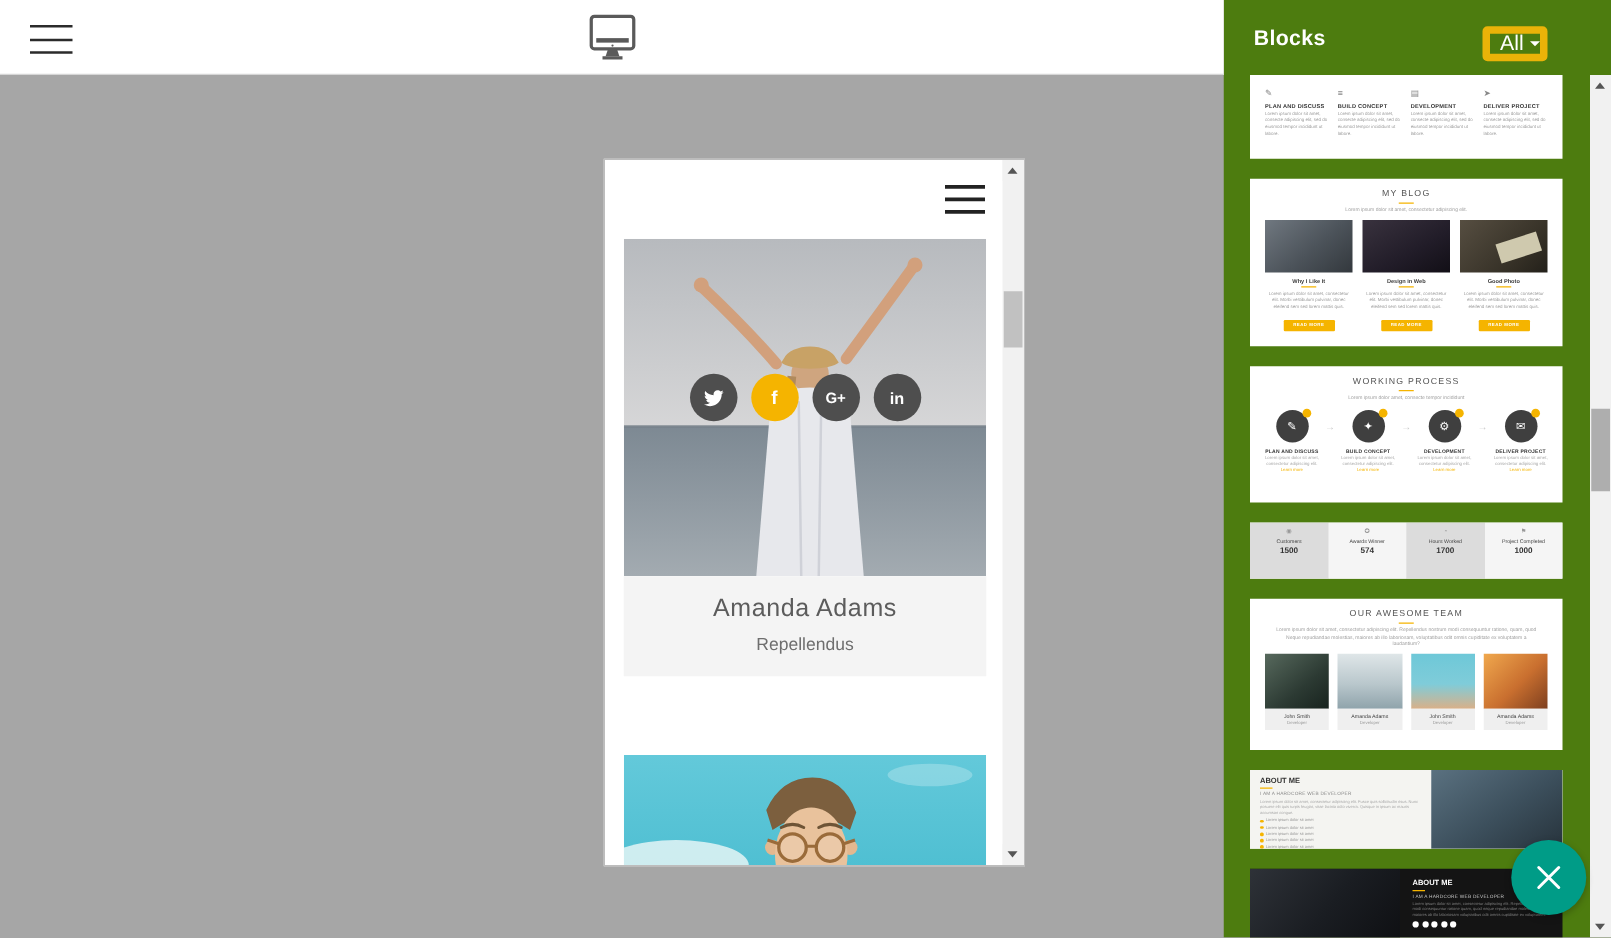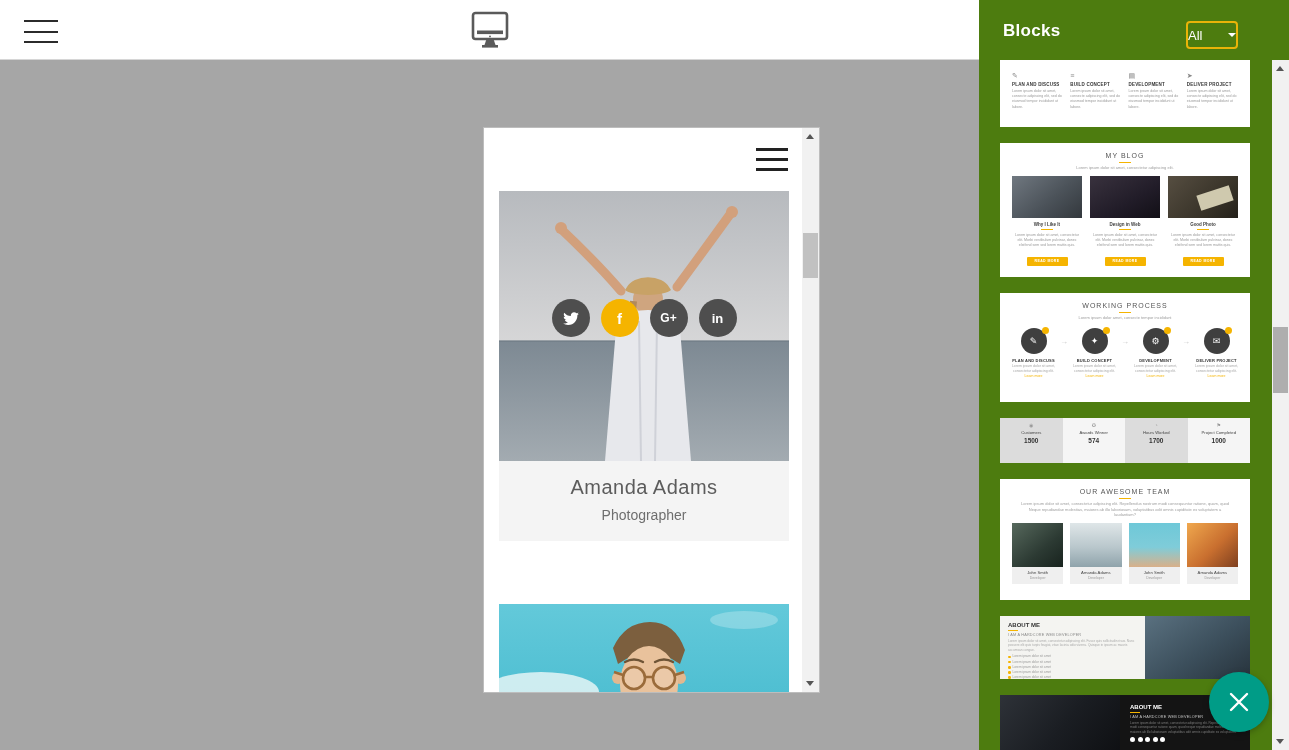--- a/index.html
+++ b/index.html
@@ -44,22 +44,22 @@
   .sb-thumb{position:absolute;left:1px;width:15px;background:#c1c1c1;cursor:pointer}
   .phone-sb{right:0;top:0;height:564px}
   .side-sb{right:0;top:0;height:690px}
   .side-sb .sb-thumb{background:#aeaeae}
 
   
   .sidebar{position:absolute;left:979px;top:0;width:310px;height:750px;background:#4d7c0f;z-index:5}
   .sb-head{position:relative;height:60px}
   .sb-title{position:absolute;left:24px;top:21px;color:#fff;font-size:17px;font-weight:bold;letter-spacing:.3px}
   .all-btn{position:absolute;left:207px;top:21px;width:52px;height:28px;background:transparent;
-    border:2px solid #eab308;border-radius:4px;color:#fff;font-size:13px;cursor:pointer;
-    display:flex;align-items:center;justify-content:space-between;gap:5px}
+    border:6px solid #eab308;border-radius:4px;color:#fff;font-size:17px;cursor:pointer;
+    display:flex;align-items:center;justify-content:flex-end;gap:5px}
   .all-btn .caret{width:0;height:0;border-left:4px solid transparent;border-right:4px solid transparent;
     border-top:4px solid #fff;display:inline-block}
   .blocks-area{position:absolute;left:0;top:60px;width:310px;height:690px;overflow:hidden}
   .blocks-list{position:absolute;left:21px;top:0;width:250px}
   .card{background:#fff;margin-bottom:16px;overflow:hidden;position:relative;cursor:pointer;color:#333}
 
   
   .card-feat{height:67px;display:flex;gap:7px;padding:12px 12px 0}
   .feat-col{flex:1}
   .feat-ico{font-size:7px;color:#888;line-height:1}
@@ -218,21 +218,21 @@
             <span class="txt" style="font-size:12px">G+</span>
           </button>
           <button class="soc" aria-label="linkedin">
             <span class="txt" style="font-size:13px">in</span>
           </button>
         </div>
       </div>
 
       <div class="name-panel">
         <div class="p-name">Amanda Adams</div>
-        <div class="p-role">Photographer</div>
+        <div class="p-role">Repellendus</div>
       </div>
 
       <div class="photo2">
         <svg width="290" height="90" viewBox="0 0 290 90" preserveAspectRatio="none">
           <defs>
             <linearGradient id="cyan" x1="0" y1="0" x2="0" y2="1">
               <stop offset="0" stop-color="#63c9da"></stop>
                 <stop offset="1" stop-color="#4fbfd2"></stop>
             </linearGradient>
           </defs>

